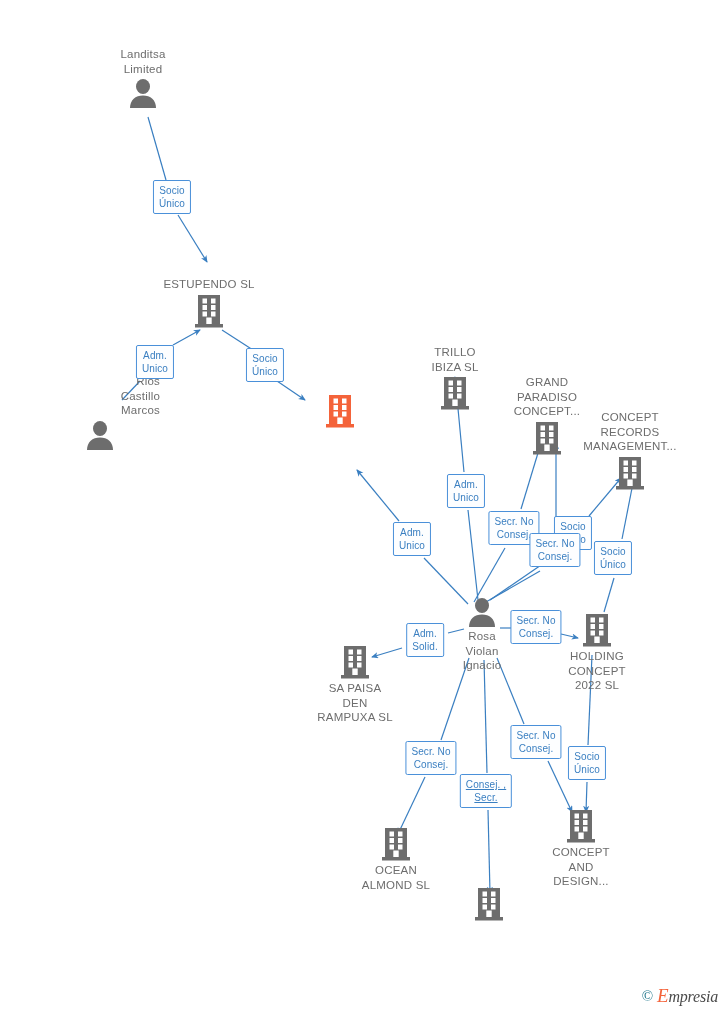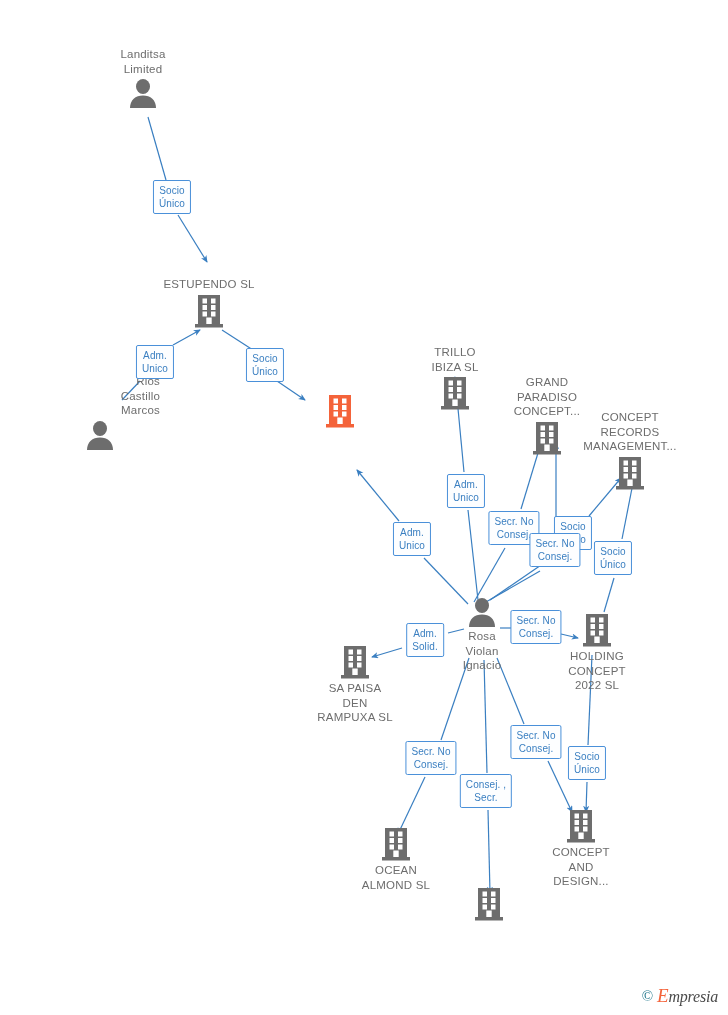--- a/index.html
+++ b/index.html
@@ -365,21 +365,21 @@
       <div class="rel" style="left: 425px; top: 640px;">Adm.
 Solid.</div>
       <div class="rel" style="left: 536px; top: 627px;">Secr.  No
 Consej.</div>
       <div class="rel" style="left: 431px; top: 758px;">Secr.  No
 Consej.</div>
       <div class="rel" style="left: 536px; top: 742px;">Secr.  No
 Consej.</div>
       <div class="rel" style="left: 587px; top: 763px;">Socio
 Único</div>
-      <div class="rel" style="left: 486px; top: 791px;">Consej. ,
+      <div class="rel" style="left: 486px; top: 791px; text-decoration: underline;">Consej. ,
 Secr.</div>
     </div>
 
   <div class="watermark">
     <span class="wm-c">©</span>
     <span class="wm-text"><span class="wm-e">E</span><span>mpresia</span></span>
   </div>
 
 </div>
 

